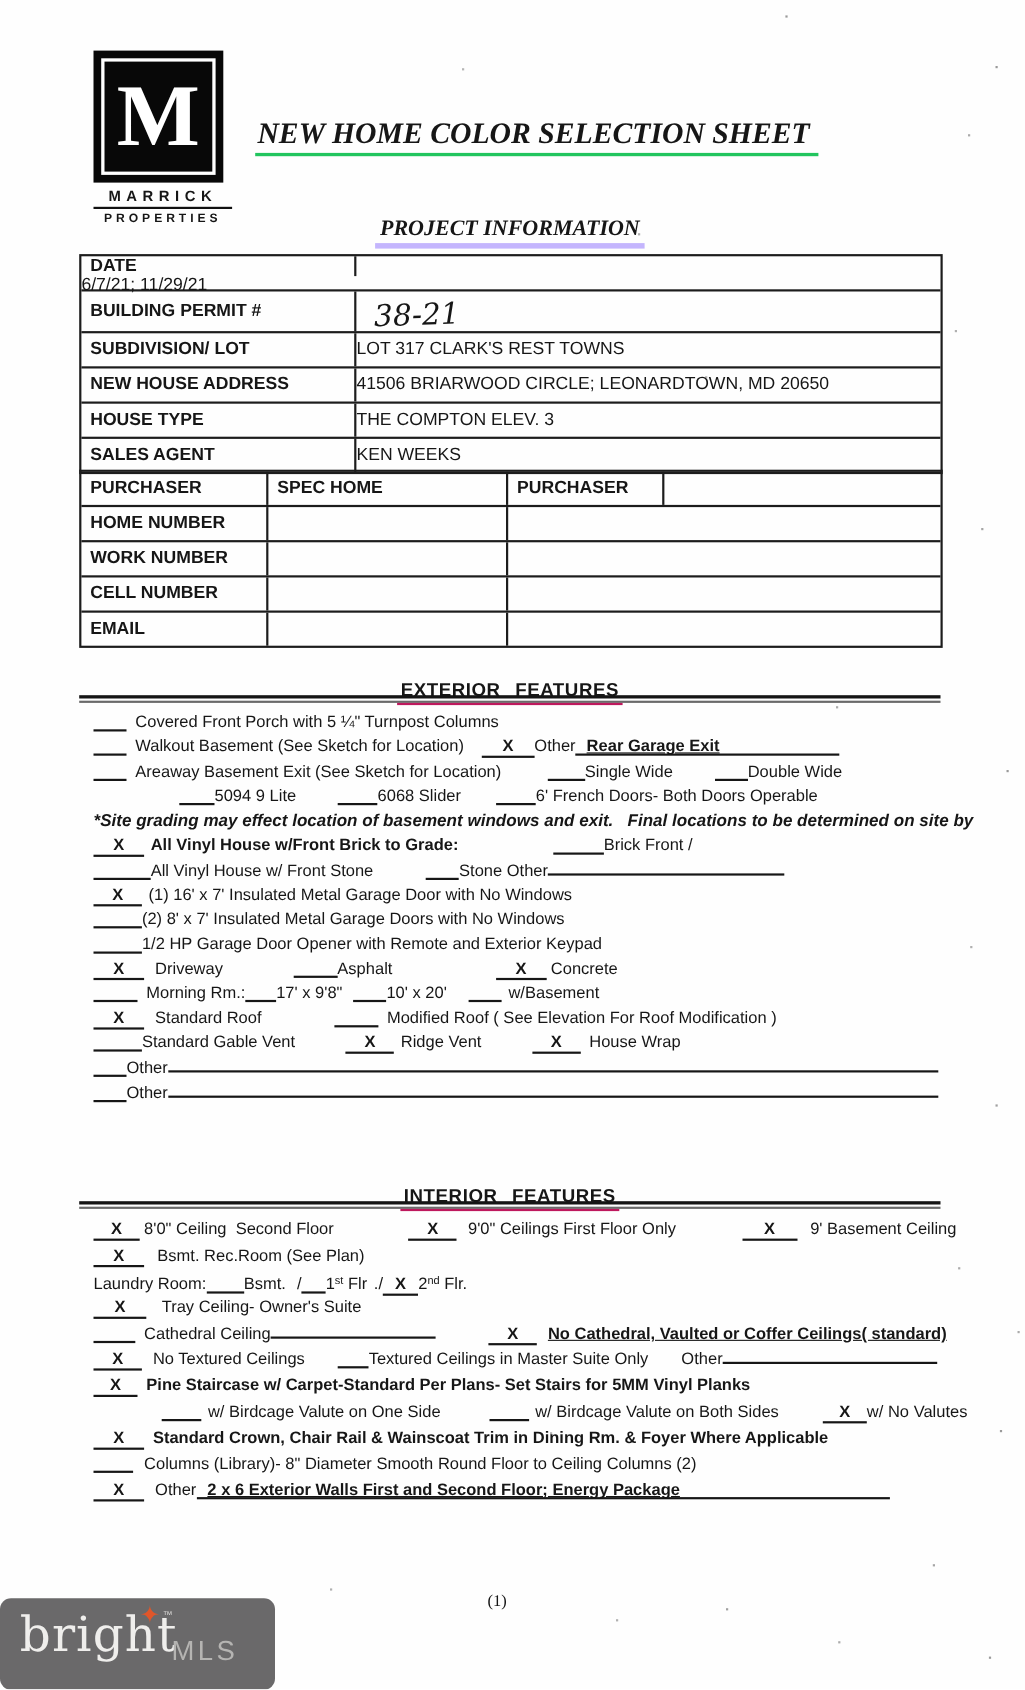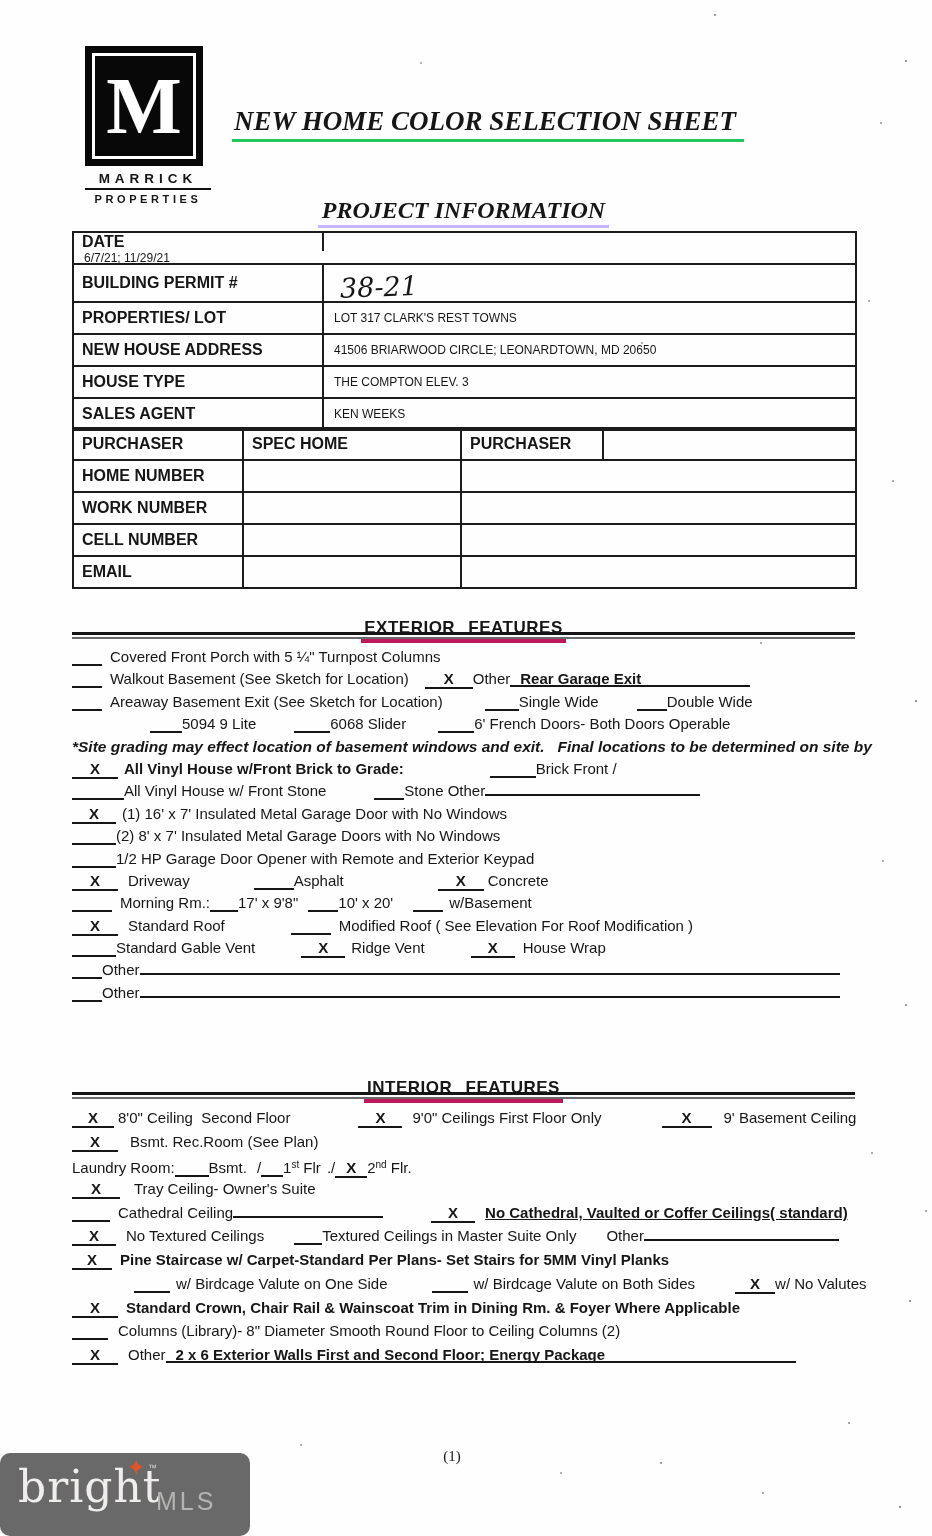--- a/index.html
+++ b/index.html
@@ -20,56 +20,56 @@
               display:flex;align-items:center;justify-content:center;}
   .logo-m{font-family:"Liberation Serif",serif;font-weight:700;font-size:80px;line-height:1;color:#ffffff;}
   .brand1{margin-top:5px;font-size:13.5px;font-weight:700;letter-spacing:5px;text-align:center;
           border-bottom:2px solid #111;padding-bottom:2px;white-space:nowrap;}
   .brand2{font-size:11px;font-weight:700;letter-spacing:3.6px;text-align:center;margin-top:3px;white-space:nowrap;}
   .main-title{position:absolute;left:232px;top:106px;font-family:"Liberation Serif",serif;
               font-weight:700;font-style:italic;font-size:27px;border-bottom:3px solid #22c55e;
               padding:0 8px 2px 2px;white-space:nowrap;}
   .proj-head-wrap{position:absolute;left:72px;top:197px;width:783px;text-align:center;}
   .proj-head{display:inline-block;font-family:"Liberation Serif",serif;font-weight:700;font-style:italic;
-             font-size:24px;border-bottom:3px solid #c4b5fd;padding:0 4px 1px 4px;}
+             font-size:20px;border-bottom:5px solid #c4b5fd;padding:0 4px 1px 4px;}
   
   .ttable{position:absolute;left:72px;width:781px;border:2.5px solid #1c1c1c;background:transparent;}
   #project-table{top:231px;}
   .trow{display:flex;height:30px;border-top:2px solid #1c1c1c;}
   .trow:first-child{border-top:none;flex-direction:column;}
   .trow.tall{height:36px;justify-content:space-between;}
   .tlabel{width:250px;border-right:2px solid #1c1c1c;font-weight:700;font-size:16px;
           display:flex;align-items:center;padding-left:8px;box-sizing:border-box;}
-  .tvalue{flex:1;font-size:12px;display:flex;align-items:center;padding-left:10px;}
+  .tvalue{flex:1;font-size:16px;display:flex;align-items:center;}
   .tvalue.hand{font-family:"DejaVu Serif",serif;font-style:italic;font-weight:400;font-size:27px;
                transform:rotate(-2deg);padding-left:16px;align-items:flex-start;line-height:30px;}
   #purchaser-table{top:427px;}
   .prow{display:flex;height:30px;border-top:2px solid #1c1c1c;}
   .prow:first-child{border-top:none;}
   .pcell{display:flex;align-items:center;padding-left:8px;box-sizing:border-box;font-size:16px;}
   .pcell.lbl{font-weight:700;}
   .pc1{width:170px;border-right:2px solid #1c1c1c;}
   .pc2{width:218px;border-right:2px solid #1c1c1c;}
   .pc3h{width:142px;border-right:2px solid #1c1c1c;}
   .pc4{flex:1;}
   .pc3{flex:1;}
   
   .rule-head{position:absolute;left:72px;width:783px;height:26px;}
   .rl1{position:absolute;left:0;right:0;top:14px;height:2.5px;background:#151515;}
   .rl2{position:absolute;left:0;right:0;top:19px;height:1.5px;background:#6a6a6a;}
   .rtext{position:absolute;left:0;right:0;top:0;text-align:center;}
   .rtxt{display:inline-block;position:relative;z-index:2;font-weight:700;font-size:17px;
-        letter-spacing:.5px;word-spacing:8px;border-bottom:4px solid #be185d;padding:0 3px 1px 3px;}
+        letter-spacing:.5px;word-spacing:8px;border-bottom:2px solid #be185d;padding:0 3px 1px 3px;}
   #exterior-heading{top:618px;}
   #interior-heading{top:1078px;}
   
   .flines{position:absolute;left:72px;width:800px;}
   #exterior-lines{top:646px;}
   #interior-lines{top:1106px;}
-  .fline{white-space:pre;font-size:15px;}
+  .fline{white-space:pre;font-size:15px;margin-left:13px;}
   #exterior-lines .fline{height:22.4px;line-height:22.4px;}
   #interior-lines .fline{height:23.7px;line-height:23.7px;}
   .fline.note{font-weight:700;font-style:italic;font-size:15.5px;}
   .blk{display:inline-block;height:6px;border-bottom:2px solid #161616;vertical-align:-4px;}
   .xmark{display:inline-block;height:16px;line-height:16px;border-bottom:2px solid #161616;
          text-align:center;font-weight:700;font-size:15px;}
   .fillline{display:inline-block;height:16px;line-height:16px;border-bottom:2px solid #161616;
             padding-left:10px;box-sizing:border-box;vertical-align:baseline;}
   .gapx{display:inline-block;height:1px;}
   .b{font-weight:700;}
@@ -111,21 +111,21 @@
   <div class="ttable" id="project-table">
       <div class="trow">
         <div class="tlabel">DATE</div>
         <div class="tvalue">6/7/21; 11/29/21</div>
       </div>
       <div class="trow tall">
         <div class="tlabel">BUILDING PERMIT #</div>
         <div class="tvalue hand">38-21</div>
       </div>
       <div class="trow">
-        <div class="tlabel">PROPERTIES/ LOT</div>
+        <div class="tlabel">SUBDIVISION/ LOT</div>
         <div class="tvalue">LOT 317 CLARK'S REST TOWNS</div>
       </div>
       <div class="trow">
         <div class="tlabel">NEW HOUSE ADDRESS</div>
         <div class="tvalue">41506 BRIARWOOD CIRCLE; LEONARDTOWN, MD 20650</div>
       </div>
       <div class="trow">
         <div class="tlabel">HOUSE TYPE</div>
         <div class="tvalue">THE COMPTON ELEV. 3</div>
       </div>

